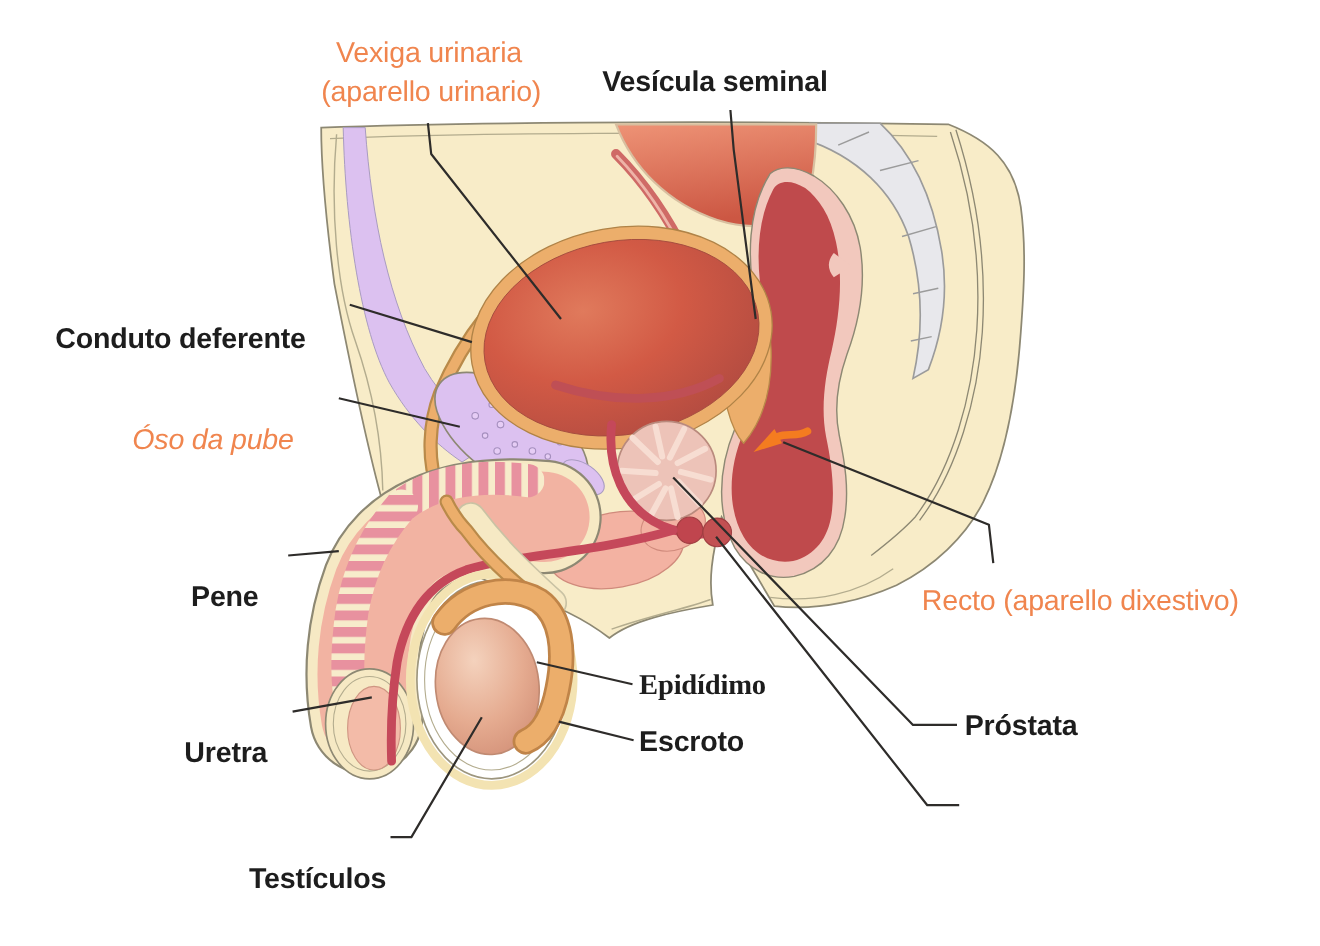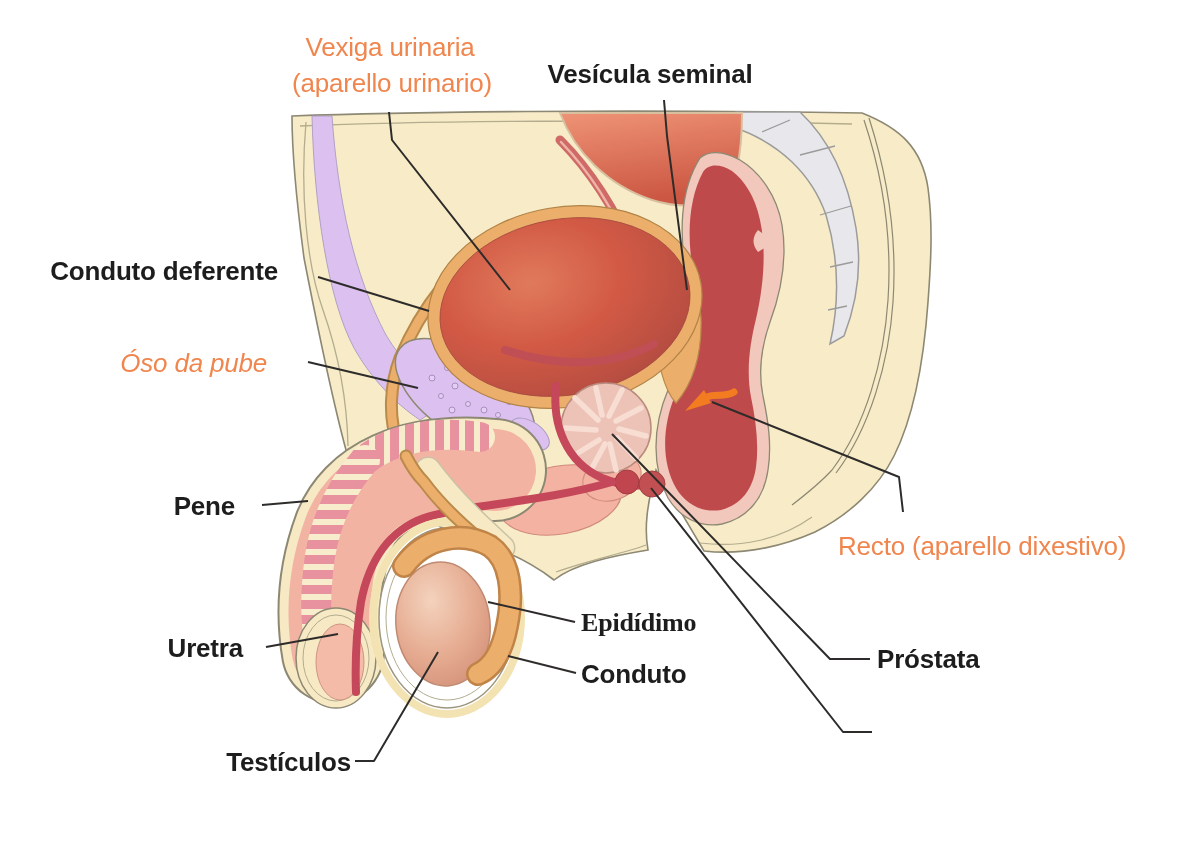--- a/index.html
+++ b/index.html
@@ -4,21 +4,21 @@
 <style>
   html,body{margin:0;padding:0;background:#ffffff;}
   #stage{position:relative;width:1184px;height:860px;background:#ffffff;overflow:hidden;
          font-family:"Liberation Sans",sans-serif;}
   #art{position:absolute;left:0;top:0;}
   .lbl{position:absolute;font-size:26px;font-weight:700;color:#1d1d1d;
        white-space:nowrap;letter-spacing:-0.2px;line-height:1;}
   .lbl.orange{color:#F0854E;font-weight:400;}
   .anchor-c{transform:translate(-50%,-50%);}
   .anchor-l{transform:translateY(-50%);}
-  .anchor-r{transform:translateY(-50%);}
+  .anchor-r{transform:translateY(-50%);margin-top:36px;}
 </style>
 </head>
 <body>
 
 <div id="stage">
 
 <svg id="art" width="1200" height="860" viewBox="0 0 1200 860">
   <defs>
     <radialGradient id="gradBladder" cx="38%" cy="33%" r="80%">
       <stop offset="0%" stop-color="#e07a5c"></stop>
@@ -228,17 +228,17 @@
 
 <div class="lbl orange anchor-c" style="left:390px;top:47px;">Vexiga urinaria</div>
 <div class="lbl orange anchor-c" style="left:392px;top:83px;">(aparello urinario)</div>
 <div class="lbl anchor-c" style="left:650px;top:74px;">Vesícula seminal</div>
 <div class="lbl anchor-r" style="right:906px;top:271px;">Conduto deferente</div>
 <div class="lbl orange anchor-r" style="right:917px;top:363px;font-style:italic;">Óso da pube</div>
 <div class="lbl anchor-r" style="right:949px;top:506px;">Pene</div>
 <div class="lbl anchor-r" style="right:941px;top:648px;">Uretra</div>
 <div class="lbl anchor-r" style="right:833px;top:762px;">Testículos</div>
 <div class="lbl anchor-l" style="left:581px;top:623px;font-family:Liberation Serif, serif;">Epidídimo</div>
-<div class="lbl anchor-l" style="left:581px;top:674px;">Conduto</div>
+<div class="lbl anchor-l" style="left:581px;top:674px;">Escroto</div>
 <div class="lbl orange anchor-l" style="left:838px;top:546px;">Recto (aparello dixestivo)</div>
 <div class="lbl anchor-l" style="left:877px;top:659px;">Próstata</div>
 
 </div>
 
 </body></html>

